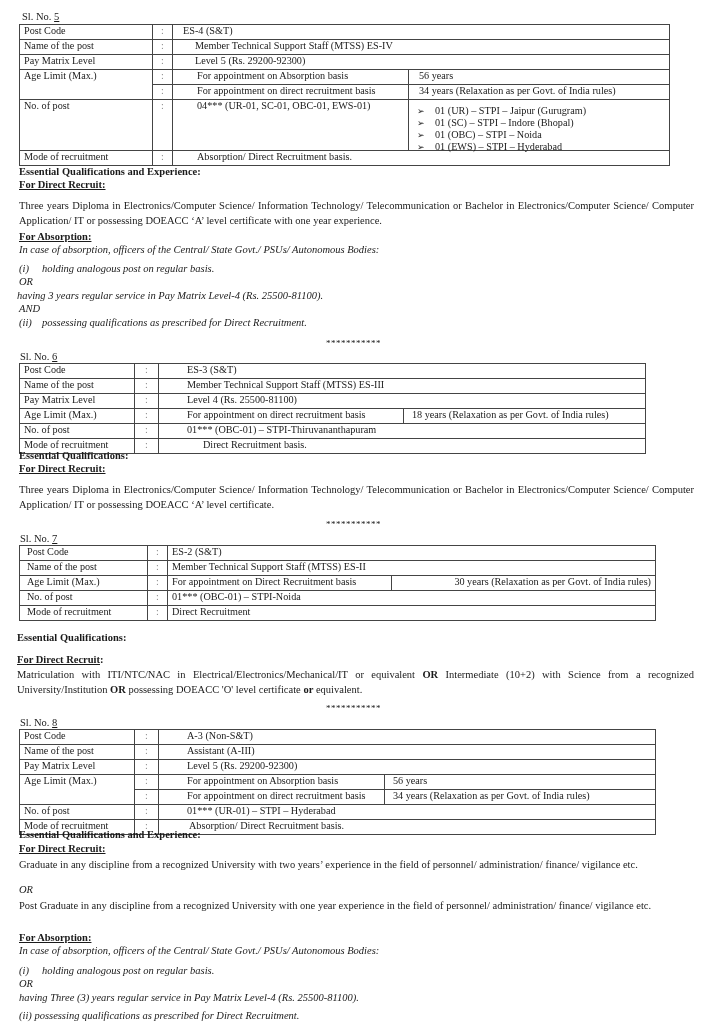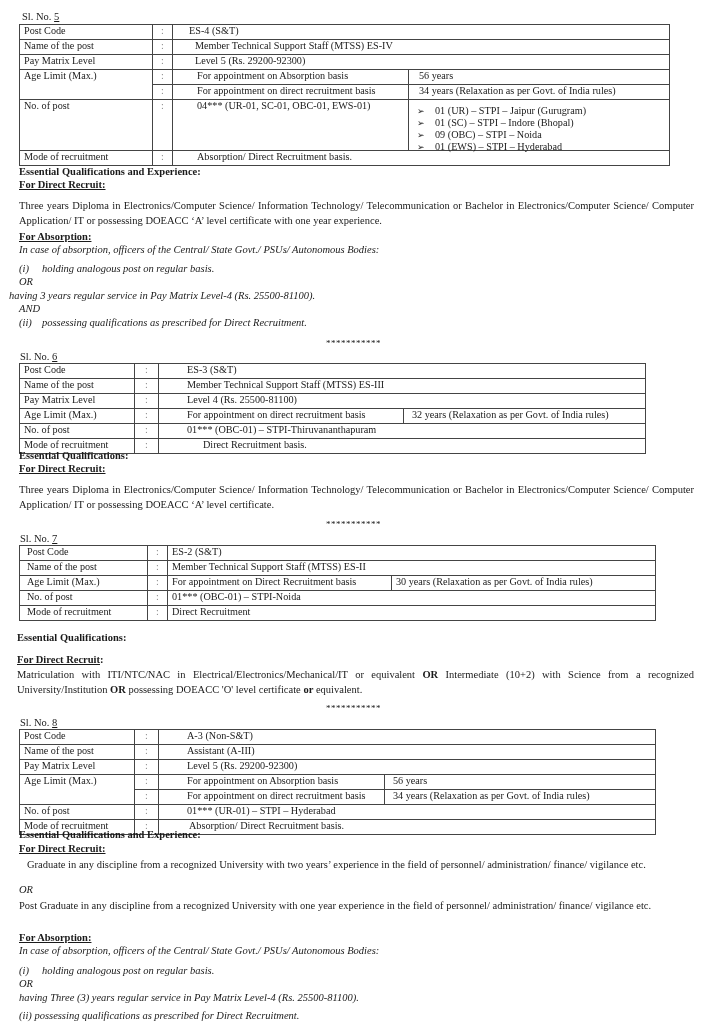--- a/index.html
+++ b/index.html
@@ -39,21 +39,21 @@
     <colgroup>
         <col style="width:133px">
         <col style="width:20px">
         <col style="width:236px">
         <col>
       </colgroup>
     <tbody>
         <tr>
       <td>Post Code</td>
       <td class="colon">:</td>
-      <td colspan="2" style="padding-left:16px">ES-4 (S&amp;T)</td>
+      <td colspan="2" style="padding-left:10px">ES-4 (S&amp;T)</td>
     </tr>
     <tr>
       <td>Name of the post</td>
       <td class="colon">:</td>
       <td colspan="2" style="padding-left:22px">Member Technical Support Staff (MTSS) ES-IV</td>
     </tr>
     <tr>
       <td>Pay Matrix Level</td>
       <td class="colon">:</td>
       <td colspan="2" style="padding-left:22px">Level 5 (Rs. 29200-92300)</td>
@@ -70,41 +70,41 @@
       <td style="padding-left:10px">34 years (Relaxation as per Govt. of India rules)</td>
     </tr>
     <tr>
       <td>No. of post</td>
       <td class="colon">:</td>
       <td style="padding-left:24px">04*** (UR-01, SC-01, OBC-01, EWS-01)</td>
       <td style="padding-left:8px">
         <ul class="arrows">
           <li><span class="ar">➢</span><span>01 (UR) – STPI – Jaipur (Gurugram)</span></li>
           <li><span class="ar">➢</span><span>01 (SC) – STPI – Indore (Bhopal)</span></li>
-          <li><span class="ar">➢</span><span>09 (OBC) – STPI – Noida</span></li>
+          <li><span class="ar">➢</span><span>01 (OBC) – STPI – Noida</span></li>
           <li><span class="ar">➢</span><span>01 (EWS) – STPI – Hyderabad</span></li>
         </ul>
       </td>
     </tr>
     <tr>
       <td>Mode of recruitment</td>
       <td class="colon">:</td>
       <td colspan="2" style="padding-left:24px">Absorption/ Direct Recruitment basis.</td>
     </tr>
   </tbody>
     </table>
   <div class="hd" style="left:19px; top:166px;">Essential Qualifications and Experience:</div>
   <div class="hd ul" style="left:19px; top:179px;">For Direct Recruit:</div>
   <div class="para" style="left:19px; top:198px; width:675px;">Three years Diploma in Electronics/Computer Science/ Information Technology/ Telecommunication or Bachelor in Electronics/Computer Science/ Computer Application/ IT or possessing DOEACC ‘A’ level certificate with one year experience.</div>
   <div class="hd ul" style="left:19px; top:231px;">For Absorption:</div>
   <div class="line" style="left:19px; top:244px;">In case of absorption, officers of the Central/ State Govt./ PSUs/ Autonomous Bodies:</div>
   <div class="line" style="left:19px; top:263px;">(i)</div>
   <div class="line" style="left:42px; top:263px;">holding analogous post on regular basis.</div>
   <div class="line" style="left:19px; top:276px;">OR</div>
-  <div class="line" style="left:9px; top:290px;">having 3 years regular service in Pay Matrix Level-4 (Rs. 25500-81100).</div>
+  <div class="line" style="left:17px; top:290px;">having 3 years regular service in Pay Matrix Level-4 (Rs. 25500-81100).</div>
   <div class="line" style="left:19px; top:303px;">AND</div>
   <div class="line" style="left:19px; top:317px;">(ii)</div>
   <div class="line" style="left:42px; top:317px;">possessing qualifications as prescribed for Direct Recruitment.</div>
   <div class="stars" style="left:326px; top:338px;">***********</div>
 
   <div class="sl" style="left:20px; top:351px;">
     <span>Sl. No.</span>
     <span class="num">6</span>
   </div>
   <table class="pt" style="left:19px; top:363px; width:627px;">
@@ -127,21 +127,21 @@
     </tr>
     <tr>
       <td>Pay Matrix Level</td>
       <td class="colon">:</td>
       <td colspan="2" style="padding-left:28px">Level 4 (Rs. 25500-81100)</td>
     </tr>
     <tr>
       <td>Age Limit (Max.)</td>
       <td class="colon">:</td>
       <td style="padding-left:28px">For appointment on direct recruitment basis</td>
-      <td style="padding-left:8px">32 years (Relaxation as per Govt. of India rules)</td>
+      <td style="padding-left:8px">18 years (Relaxation as per Govt. of India rules)</td>
     </tr>
     <tr>
       <td>No. of post</td>
       <td class="colon">:</td>
       <td colspan="2" style="padding-left:28px">01*** (OBC-01) – STPI-Thiruvananthapuram</td>
     </tr>
     <tr>
       <td>Mode of recruitment</td>
       <td class="colon">:</td>
       <td colspan="2" style="padding-left:44px">Direct Recruitment basis.</td>
@@ -172,21 +172,21 @@
     </tr>
     <tr>
       <td style="padding-left:7px">Name of the post</td>
       <td class="colon">:</td>
       <td colspan="2">Member Technical Support Staff (MTSS) ES-II</td>
     </tr>
     <tr>
       <td style="padding-left:7px">Age Limit (Max.)</td>
       <td class="colon">:</td>
       <td>For appointment on Direct Recruitment basis</td>
-      <td style="">30 years (Relaxation as per Govt. of India rules)</td>
+      <td style="text-align:right">30 years (Relaxation as per Govt. of India rules)</td>
     </tr>
     <tr>
       <td style="padding-left:7px">No. of post</td>
       <td class="colon">:</td>
       <td colspan="2">01*** (OBC-01) – STPI-Noida</td>
     </tr>
     <tr>
       <td style="padding-left:7px">Mode of recruitment</td>
       <td class="colon">:</td>
       <td colspan="2">Direct Recruitment</td>
@@ -247,21 +247,21 @@
     </tr>
     <tr>
       <td>Mode of recruitment</td>
       <td class="colon">:</td>
       <td colspan="2" style="padding-left:30px">Absorption/ Direct Recruitment basis.</td>
     </tr>
   </tbody>
     </table>
   <div class="hd" style="left:19px; top:829px;">Essential Qualifications and Experience:</div>
   <div class="hd ul" style="left:19px; top:843px;">For Direct Recruit:</div>
-  <div class="para" style="left:27px; top:857px; width:675px;">Graduate in any discipline from a recognized University with two years’ experience in the field of personnel/ administration/ finance/ vigilance etc.</div>
+  <div class="para" style="left:19px; top:857px; width:675px;">Graduate in any discipline from a recognized University with two years’ experience in the field of personnel/ administration/ finance/ vigilance etc.</div>
   <div class="line" style="left:19px; top:884px;">OR</div>
   <div class="para" style="left:19px; top:898px; width:675px;">Post Graduate in any discipline from a recognized University with one year experience in the field of personnel/ administration/ finance/ vigilance etc.</div>
   <div class="hd ul" style="left:19px; top:932px;">For Absorption:</div>
   <div class="line" style="left:19px; top:945px;">In case of absorption, officers of the Central/ State Govt./ PSUs/ Autonomous Bodies:</div>
   <div class="line" style="left:19px; top:965px;">(i)</div>
   <div class="line" style="left:42px; top:965px;">holding analogous post on regular basis.</div>
   <div class="line" style="left:19px; top:978px;">OR</div>
   <div class="line" style="left:19px; top:992px;">having Three (3) years regular service in Pay Matrix Level-4 (Rs. 25500-81100).</div>
   <div class="line" style="left:19px; top:1010px;">(ii) possessing qualifications as prescribed for Direct Recruitment.</div>
 

